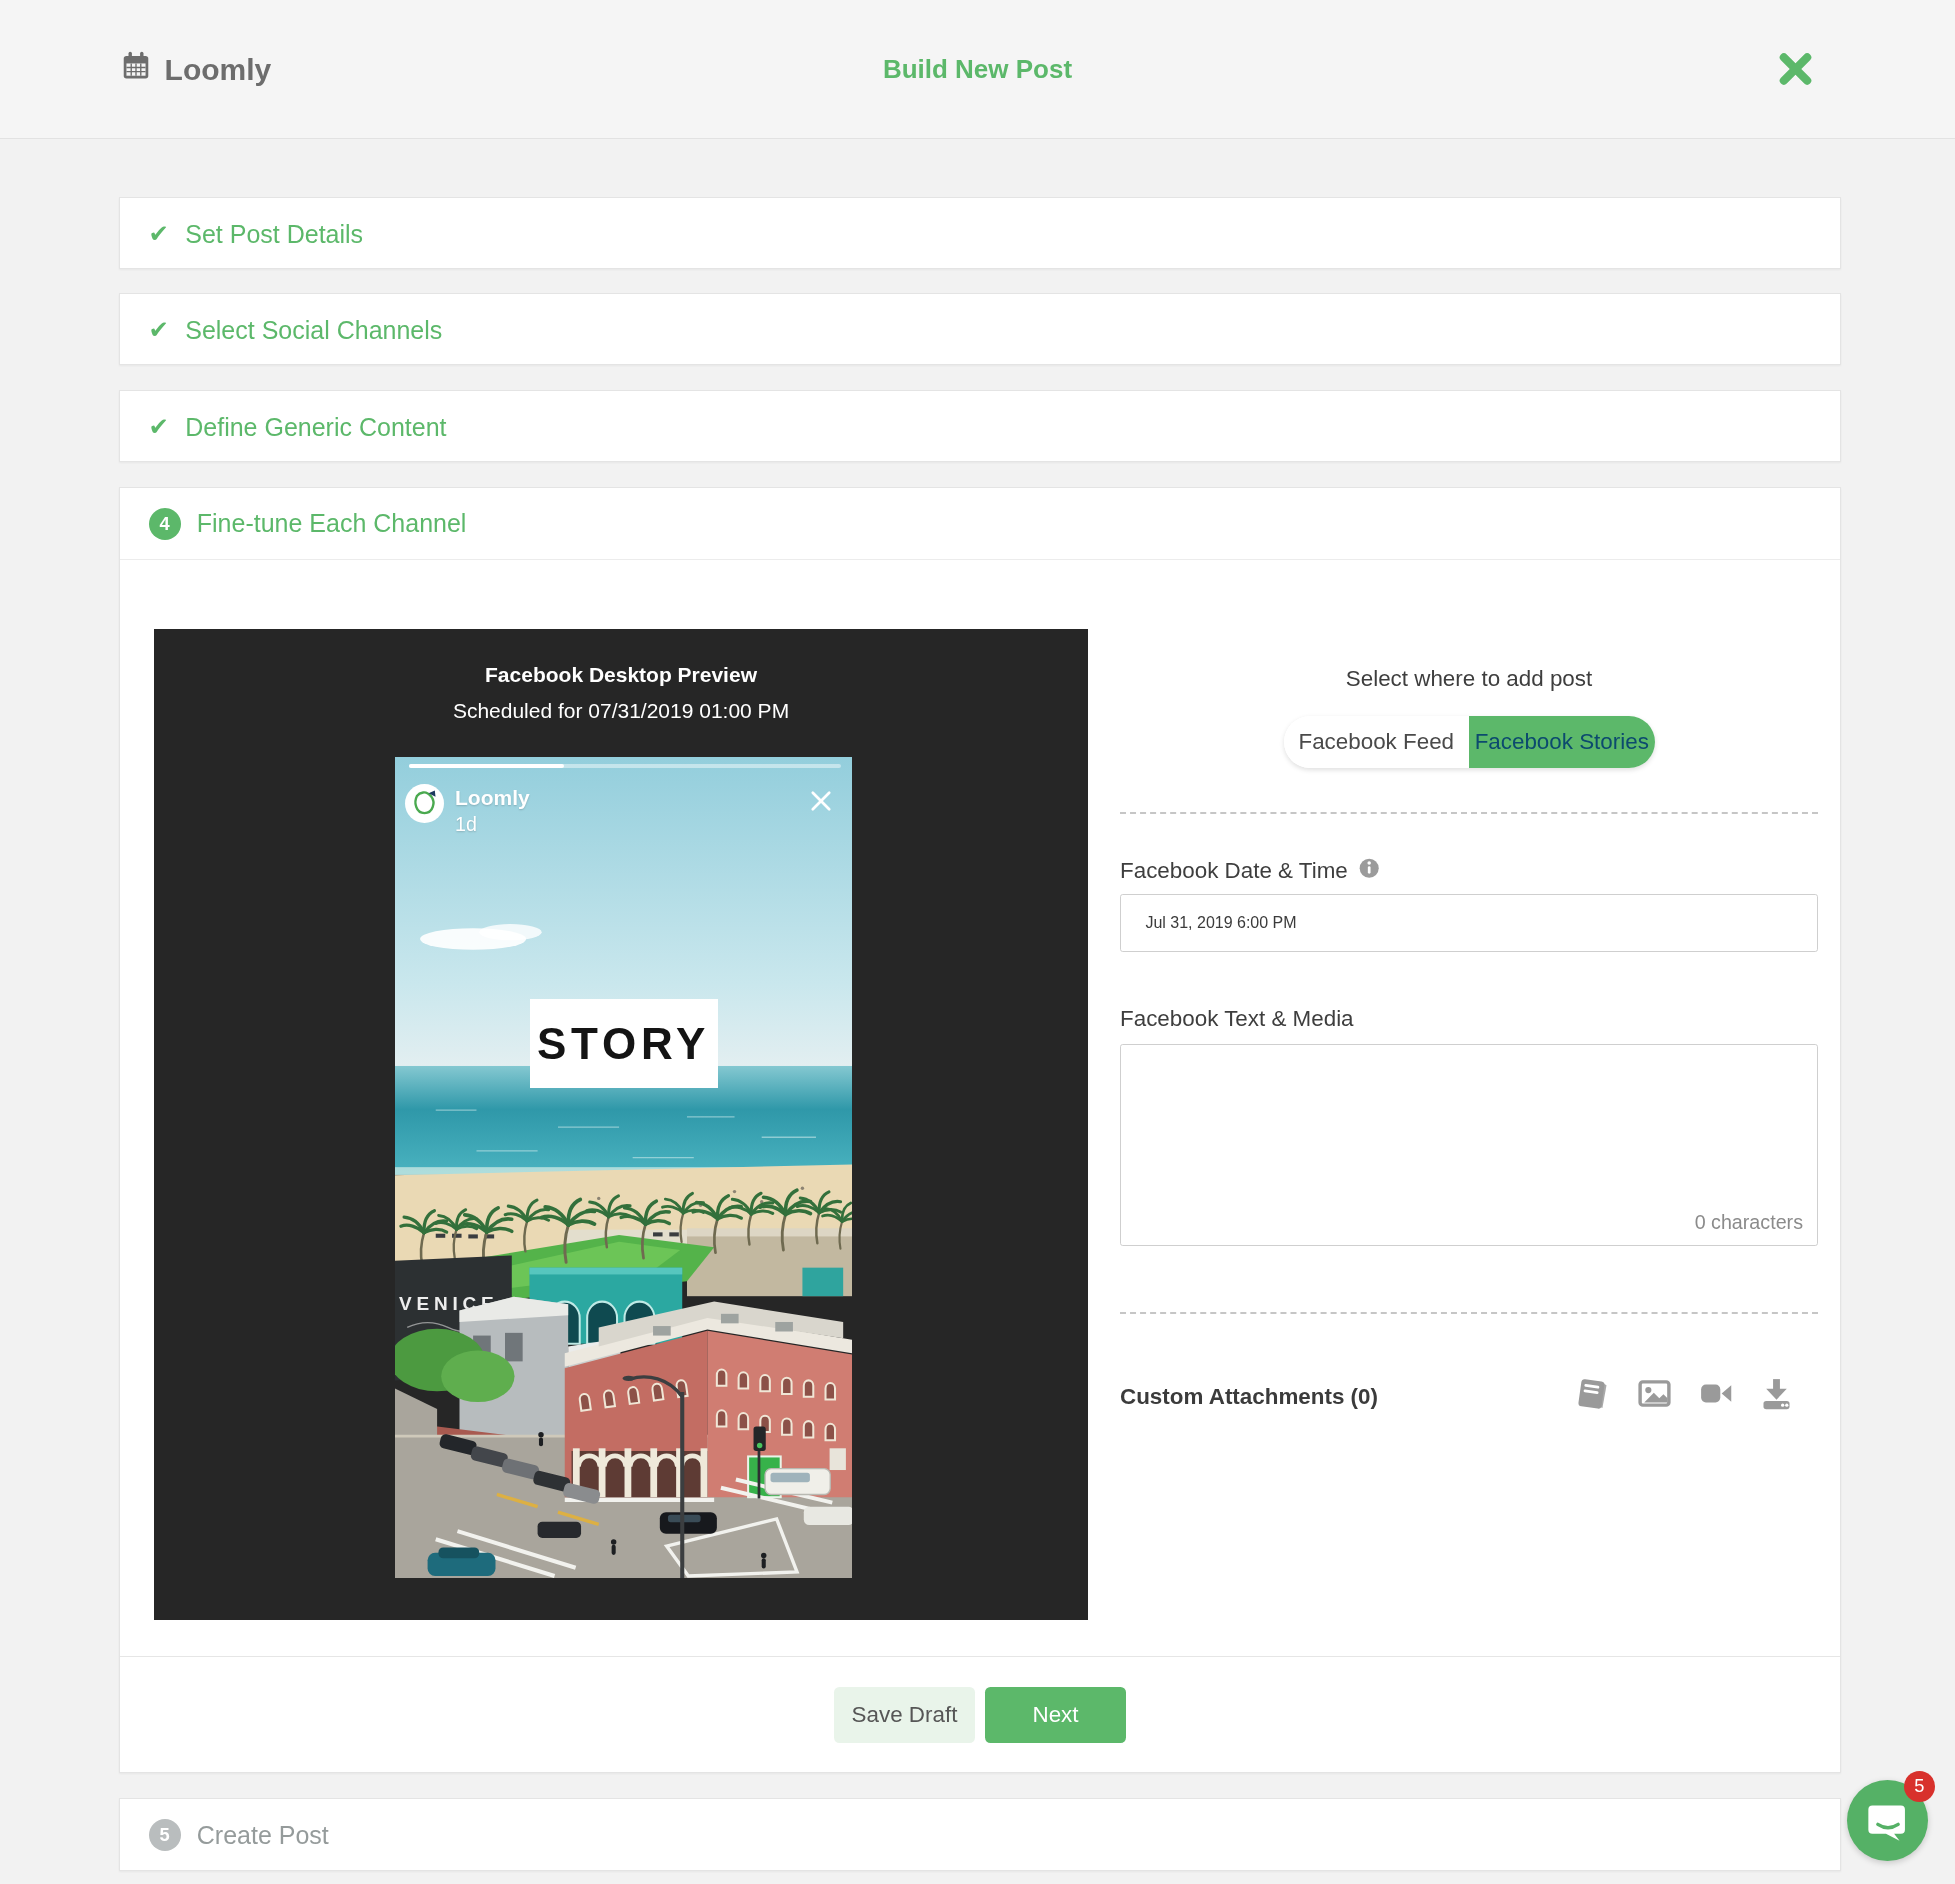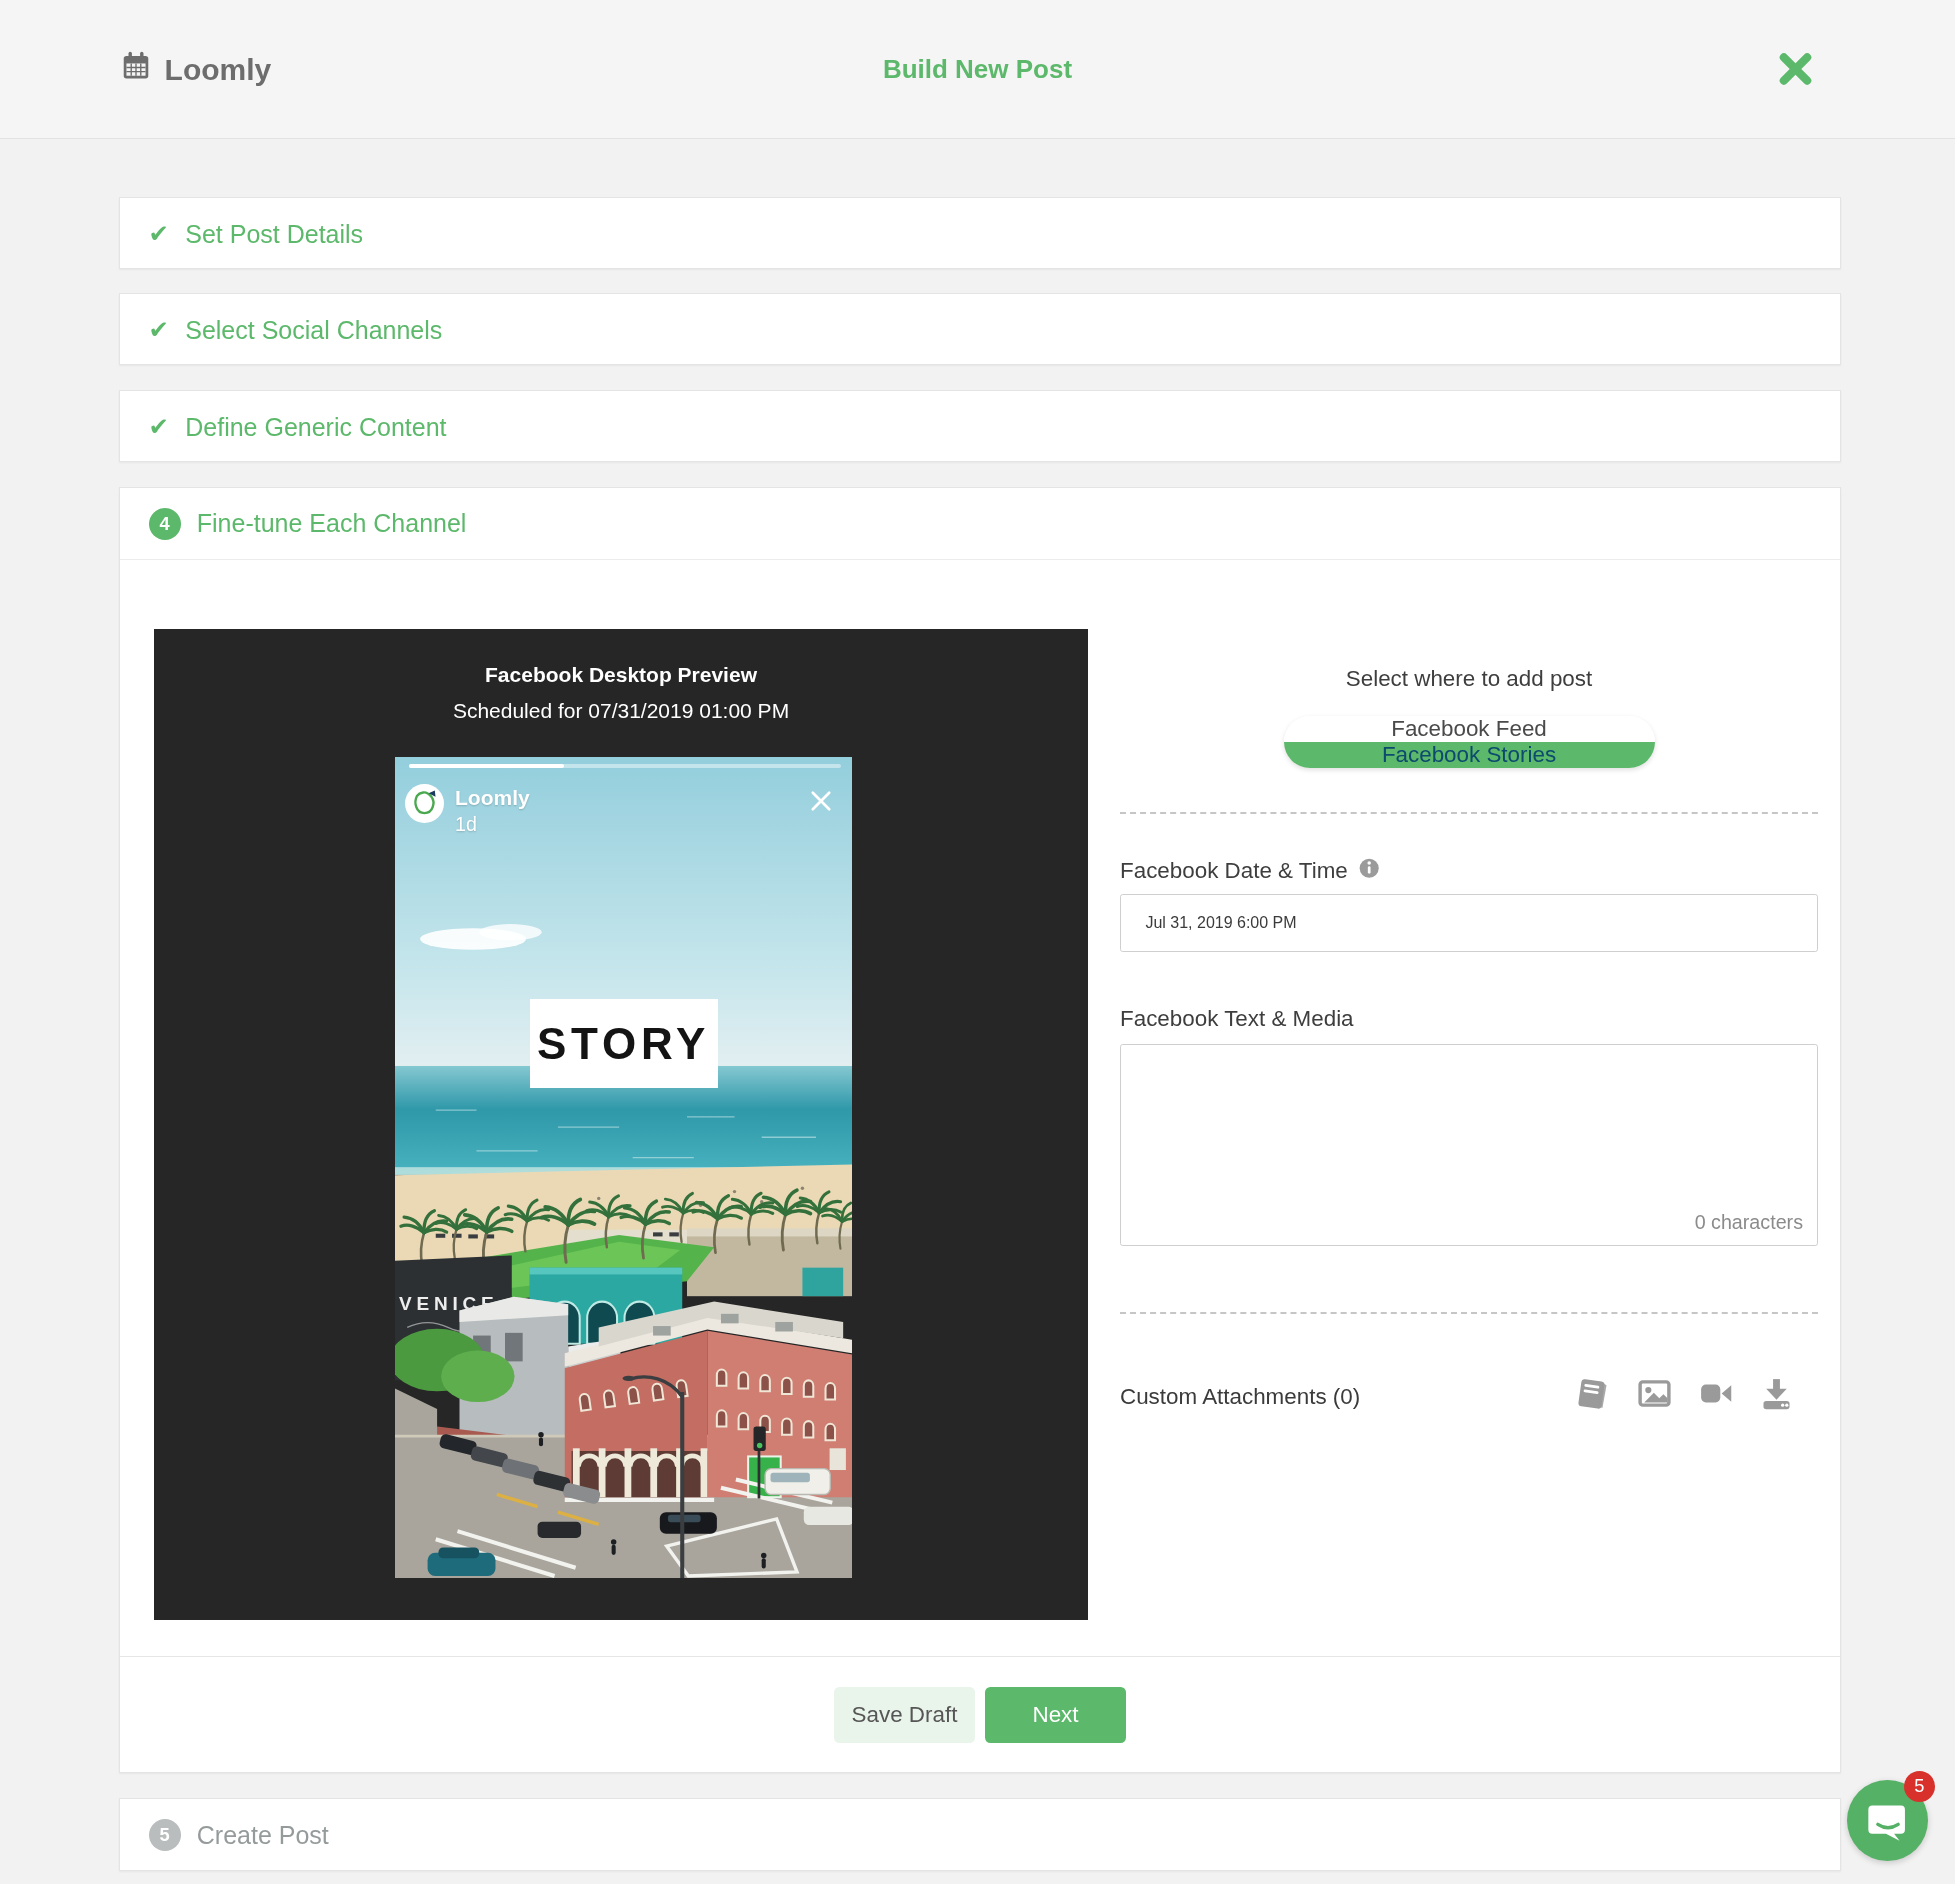--- a/index.html
+++ b/index.html
@@ -47,33 +47,33 @@
   .sname{position:absolute;left:60px;top:28.5px;font-size:21px;font-weight:bold;color:#fff;text-shadow:0 0.7px 2px rgba(0,0,0,.18);}
   .sage{position:absolute;left:60px;top:56px;font-size:19.7px;color:#fff;text-shadow:0 0.7px 2px rgba(0,0,0,.18);}
   .sclose{position:absolute;right:17.7px;top:31px;width:26px;height:26px;}
   .sbox{position:absolute;left:50%;top:242px;transform:translateX(-50%);width:188px;height:89px;background:#fff;display:flex;align-items:center;justify-content:center;}
   .sbox span{font-size:44px;font-weight:bold;letter-spacing:4.8px;color:#141414;}
   .sreply{position:absolute;left:23px;right:28px;top:758px;height:50px;border:2px solid rgba(255,255,255,.95);border-radius:27px;color:#fff;font-size:23px;display:flex;align-items:center;padding-left:30px;}
 
   
   .rpanel{position:absolute;left:1000px;top:141px;width:698px;height:1028px;}
   .rp-heading{text-align:center;margin-top:37px;font-size:22.4px;color:var(--dark-text);}
-  .toggle{margin:24.4px auto 0;width:371px;height:52px;border-radius:26.5px;display:flex;overflow:hidden;background:#fff;box-shadow:0 2px 5.4px rgba(0,0,0,.13);flex-direction:column;}
+  .toggle{margin:24.4px auto 0;width:371px;height:52px;border-radius:26.5px;display:flex;overflow:hidden;background:#fff;box-shadow:0 2px 5.4px rgba(0,0,0,.13);}
   .tseg{flex:1;display:flex;align-items:center;justify-content:center;font-size:22.4px;cursor:pointer;}
   .tseg.feed{color:#4a4a4a;background:#fff;}
   .tseg.stories{color:#0c4a6e;background:var(--green);}
   .dashed{position:absolute;left:0;right:0;border-top:2px dashed #c6c6c6;}
   .d1{top:183px} .d2{top:683px}
   .fld-label{position:absolute;left:0;display:flex;align-items:center;gap:11px;font-size:22.4px;color:var(--dark-text);}
   .lab1{top:229px} .lab2{top:377px}
   .dt-input{position:absolute;left:0;top:265px;width:698px;height:58px;border:1.4px solid #cfcfcf;border-radius:2.7px;background:#fff;font-family:"Liberation Sans",sans-serif;font-size:16px;color:#3b3b3b;padding-left:24.4px;}
   .ta-wrap{position:absolute;left:0;top:415px;width:698px;height:202px;}
   .ta{width:100%;height:100%;border:1.4px solid #cfcfcf;border-radius:2.7px;background:#fff;resize:none;font-family:"Liberation Sans",sans-serif;font-size:22.4px;padding:13.6px;color:#3b3b3b;}
   .charcount{position:absolute;right:15px;bottom:12.2px;font-size:19.7px;color:#8b8b8b;}
-  .attach-label{position:absolute;left:0;top:755px;font-size:22.4px;font-weight:normal;color:#3b3b3b;}
+  .attach-label{position:absolute;left:0;top:755px;font-size:22.4px;font-weight:bold;color:#3b3b3b;}
   .attach-icons{position:absolute;right:23px;top:745px;display:flex;gap:23px;}
   .aicon{width:38px;height:38px;display:flex;align-items:center;justify-content:center;cursor:pointer;}
 
   
   .s4footer{position:absolute;left:0;right:0;top:1168px;height:116px;border-top:1.4px solid #e6e6e6;display:flex;align-items:center;justify-content:center;gap:10px;}
   .btn{height:56px;display:flex;align-items:center;justify-content:center;font-size:22.4px;border-radius:5.4px;cursor:pointer;border:none;font-family:"Liberation Sans",sans-serif;}
   .btn-save{width:141px;background:#e9f4ea;color:#565656;}
   .btn-next{width:141px;background:var(--green);color:#fff;}
 
   

